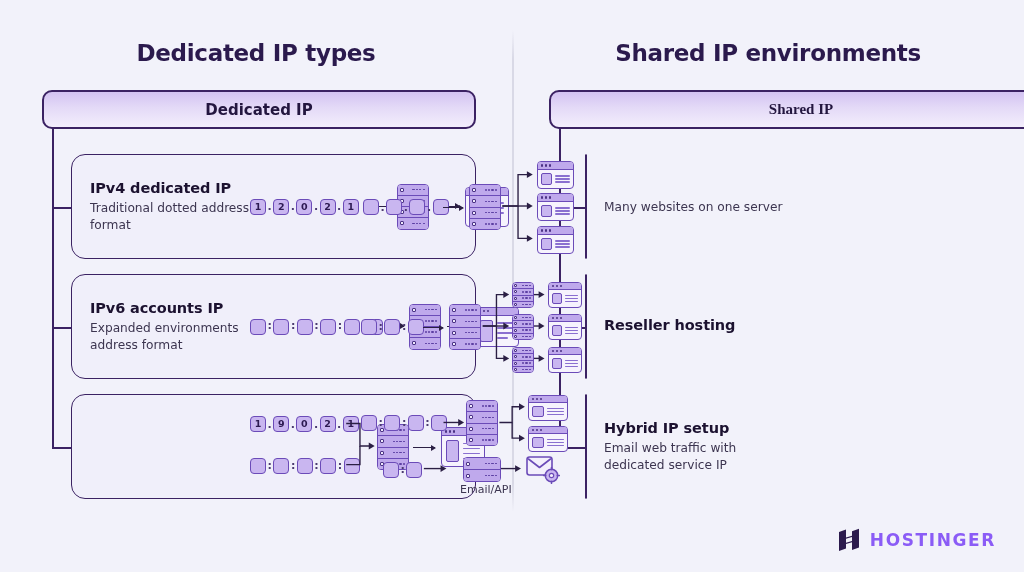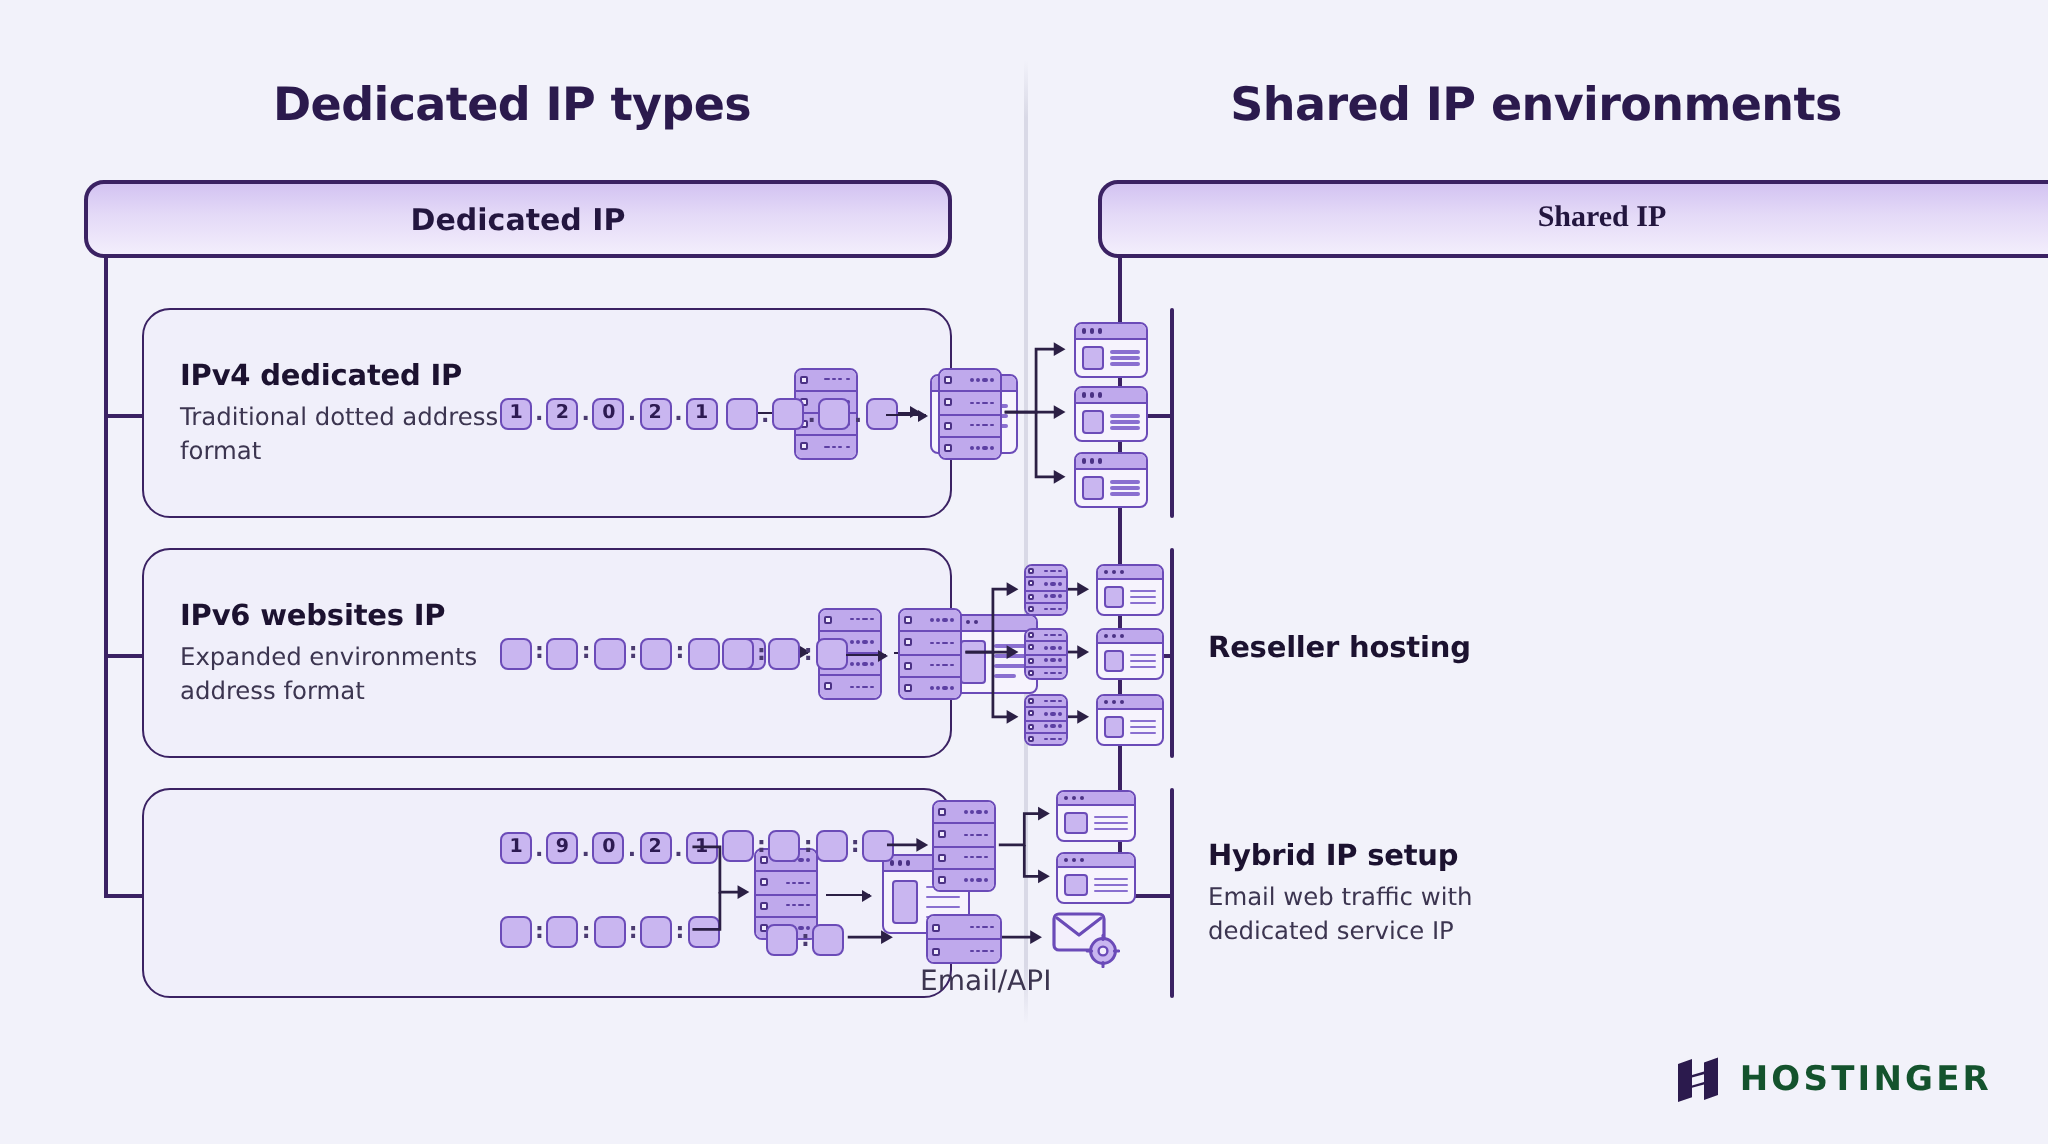--- a/index.html
+++ b/index.html
@@ -176,25 +176,25 @@
   
   .art-svg { position: absolute; left: 0; top: 0; width: 100%; height: 100%; pointer-events: none; }
 
   
   .logo {
     position: absolute; right: 28px; bottom: 20px;
     display: flex; align-items: center; gap: 9px;
   }
   .logo-word {
     font-size: 17px; font-weight: bold; letter-spacing: 1.6px;
-    color: #14532d;
+    color: #8b5cf6;
   }
   .label-small {
     position: absolute;
-    font-size: 14px; color: #3c3550; white-space: nowrap;
+    font-size: 11px; color: #3c3550; white-space: nowrap;
   }
 </style>
 </head>
 <body>
 
 <div class="canvas">
 
   <div class="divider"></div>
 
   <div class="column col-left">
@@ -281,21 +281,21 @@
                 <i></i>
                 <i></i>
               </div>
             </div>
         </div>
       </div>
     </div>
 
     <div class="card card-2">
       <div class="card-text">
-        <div class="card-title">IPv6 websites IP</div>
+        <div class="card-title">IPv6 accounts IP</div>
         <div class="card-desc">Expanded environments address format</div>
       </div>
       <div class="card-art">
         <div class="ipgroup">
           <div class="ipbox empty"></div>
           <span class="sep colon">:</span>
           <div class="ipbox empty"></div>
           <span class="sep colon">:</span>
           <div class="ipbox empty"></div>
           <span class="sep colon">:</span>
@@ -464,20 +464,21 @@
     <div class="tree">
       <div class="trunk" style="height:318px;"></div>
       <div class="branch" style="top:78px;"></div>
       <div class="branch" style="top:198px;"></div>
       <div class="branch" style="top:318px;"></div>
     </div>
   </div>
 
   <div class="card card-1" style="left:585px;">
     <div class="card-text">
+      <div class="card-desc">Many websites on one server</div>
     </div>
     <div class="card-art" style="display:block;width:215px;">
       <div class="ipgroup" style="position:absolute;left:2px;top:44px;">
         <div class="ipbox empty"></div>
         <span class="sep">.</span>
         <div class="ipbox empty"></div>
         <span class="sep">.</span>
         <div class="ipbox empty"></div>
         <span class="sep">.</span>
         <div class="ipbox empty"></div>

